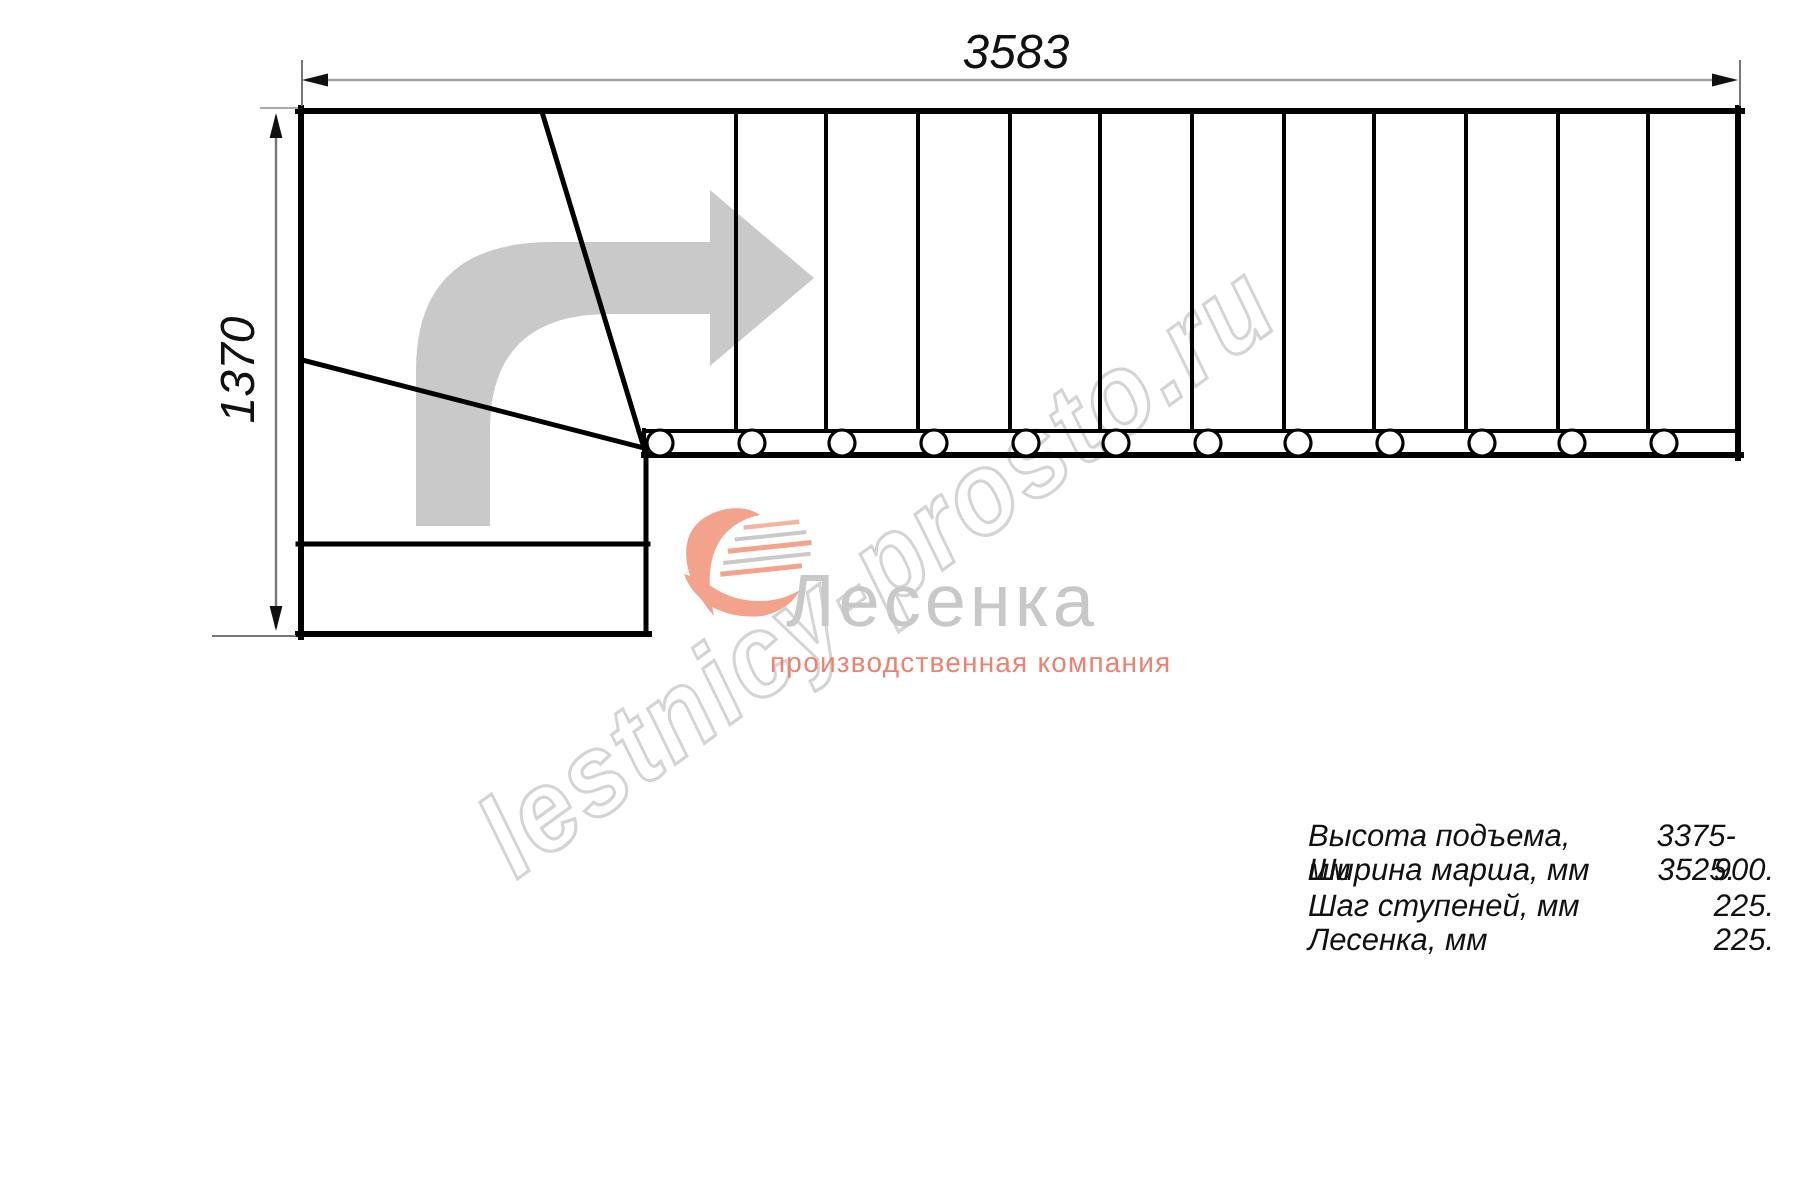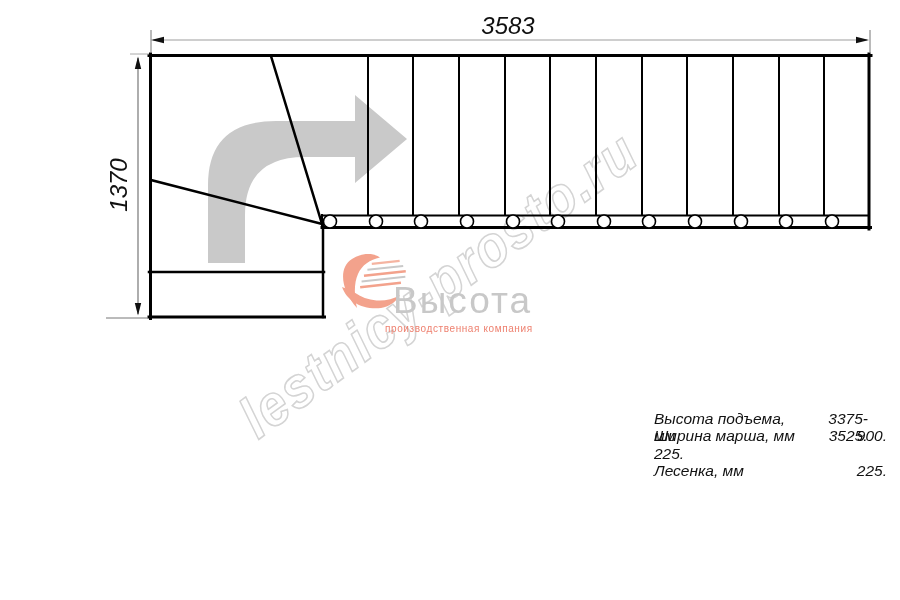--- a/index.html
+++ b/index.html
@@ -7,21 +7,21 @@
     width:900px;height:600px;position:relative;background:#ffffff;
     font-family:"Liberation Sans",sans-serif;overflow:hidden;
   }
   .abs{position:absolute;}
   
   .logo-name{
     left:393px;top:280px;font-size:37px;color:#c8c8c8;
     letter-spacing:2px;font-weight:400;
   }
   .logo-tagline{
-    left:385px;top:323px;font-size:10px;color:#ee8170;
+    left:385px;top:323px;font-size:14px;color:#ee8170;
     letter-spacing:0.6px;
   }
   
   .specs{
     left:615px;top:410px;width:233px;
     font-style:italic;font-size:15.5px;color:#111;margin-left:39px;
   }
   .spec-row{display:flex;justify-content:space-between;height:17.4px;line-height:17.4px;}
   .spec-value{text-align:center;}
 </style>
@@ -104,32 +104,33 @@
 
   <g>
     <line x1="106" y1="318" x2="148" y2="318" stroke="#777" stroke-width="1"></line>
     <line x1="138" y1="58" x2="138" y2="314" stroke="#777" stroke-width="1.2"></line>
     <polygon points="138,56.5 134.8,69 141.2,69" fill="#111"></polygon>
     <polygon points="138,315.5 134.8,303 141.2,303" fill="#111"></polygon>
     <text x="120" y="192" text-anchor="middle" transform="rotate(-90 120 185)" font-family="Liberation Sans, sans-serif" font-style="italic" font-size="24" fill="#111">1370</text>
   </g>
 </svg>
 
-<div class="abs logo-name">Высота</div>
+<div class="abs logo-name">Лесенка</div>
 <div class="abs logo-tagline">производственная компания</div>
 
 <div class="abs specs">
   <div class="spec-row">
     <span class="spec-label">Высота подъема, мм</span>
     <span class="spec-value">3375-3525.</span>
   </div>
   <div class="spec-row">
     <span class="spec-label">Ширина марша, мм</span>
     <span class="spec-value">900.</span>
   </div>
   <div class="spec-row">
+    <span class="spec-label">Шаг ступеней, мм</span>
     <span class="spec-value">225.</span>
   </div>
   <div class="spec-row">
     <span class="spec-label">Лесенка, мм</span>
     <span class="spec-value">225.</span>
   </div>
 </div>
 
 </body></html>

